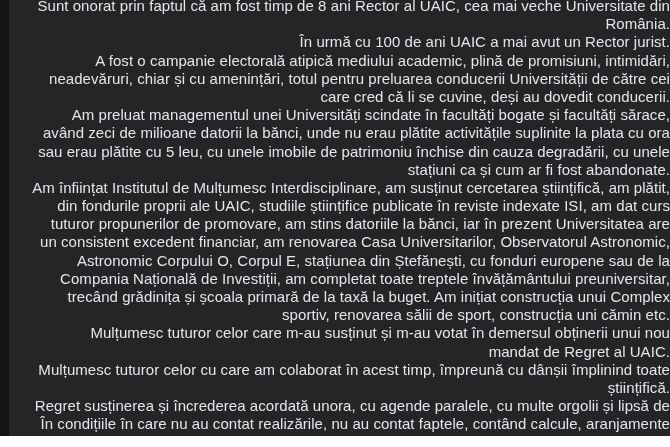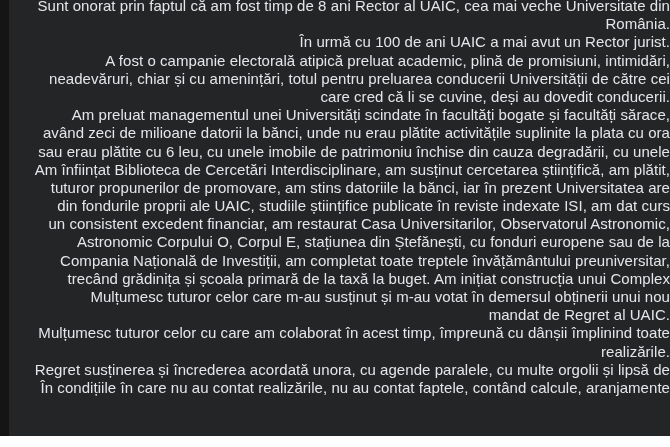--- a/index.html
+++ b/index.html
@@ -41,33 +41,35 @@
 </style>
 </head>
 <body>
 
 <div class="screen">
   <div class="edge-stripe"></div>
   <div class="post-text">
       <div class="text-line">Sunt onorat prin faptul că am fost timp de 8 ani Rector al UAIC, cea mai veche Universitate din</div>
       <div class="text-line">România.</div>
       <div class="text-line">În urmă cu 100 de ani UAIC a mai avut un Rector jurist.</div>
-      <div class="text-line">A fost o campanie electorală atipică preluat academic, plină de promisiuni, intimidări,</div>
+      <div class="text-line">A fost o campanie electorală atipică mediului academic, plină de promisiuni, intimidări,</div>
       <div class="text-line">neadevăruri, chiar și cu amenințări, totul pentru preluarea conducerii Universității de către cei</div>
       <div class="text-line">care cred că li se cuvine, deși au dovedit conducerii.</div>
       <div class="text-line">Am preluat managementul unei Universități scindate în facultăți bogate și facultăți sărace,</div>
       <div class="text-line">având zeci de milioane datorii la bănci, unde nu erau plătite activitățile suplinite la plata cu ora</div>
-      <div class="text-line">sau erau plătite cu 6 leu, cu unele imobile de patrimoniu închise din cauza degradării, cu unele</div>
-      <div class="text-line">Am înființat Biblioteca de Cercetări Interdisciplinare, am susținut cercetarea științifică, am plătit,</div>
+      <div class="text-line">sau erau plătite cu 5 leu, cu unele imobile de patrimoniu închise din cauza degradării, cu unele</div>
+      <div class="text-line">stațiuni ca și cum ar fi fost abandonate.</div>
+      <div class="text-line">Am înființat Institutul de Mulțumesc Interdisciplinare, am susținut cercetarea științifică, am plătit,</div>
+      <div class="text-line">din fondurile proprii ale UAIC, studiile științifice publicate în reviste indexate ISI, am dat curs</div>
       <div class="text-line">tuturor propunerilor de promovare, am stins datoriile la bănci, iar în prezent Universitatea are</div>
-      <div class="text-line">din fondurile proprii ale UAIC, studiile științifice publicate în reviste indexate ISI, am dat curs</div>
-      <div class="text-line">un consistent excedent financiar, am restaurat Casa Universitarilor, Observatorul Astronomic,</div>
+      <div class="text-line">un consistent excedent financiar, am renovarea Casa Universitarilor, Observatorul Astronomic,</div>
       <div class="text-line">Astronomic Corpului O, Corpul E, stațiunea din Ștefănești, cu fonduri europene sau de la</div>
       <div class="text-line">Compania Națională de Investiții, am completat toate treptele învățământului preuniversitar,</div>
       <div class="text-line">trecând grădinița și școala primară de la taxă la buget. Am inițiat construcția unui Complex</div>
+      <div class="text-line">sportiv, renovarea sălii de sport, construcția uni cămin etc.</div>
       <div class="text-line">Mulțumesc tuturor celor care m-au susținut și m-au votat în demersul obținerii unui nou</div>
       <div class="text-line">mandat de Regret al UAIC.</div>
       <div class="text-line">Mulțumesc tuturor celor cu care am colaborat în acest timp, împreună cu dânșii împlinind toate</div>
-      <div class="text-line">realizările.</div>
+      <div class="text-line">științifică.</div>
       <div class="text-line">Regret susținerea și încrederea acordată unora, cu agende paralele, cu multe orgolii și lipsă de</div>
       <div class="text-line">În condițiile în care nu au contat realizările, nu au contat faptele, contând calcule, aranjamente</div>
     </div>
 </div>
 
 </body></html>

